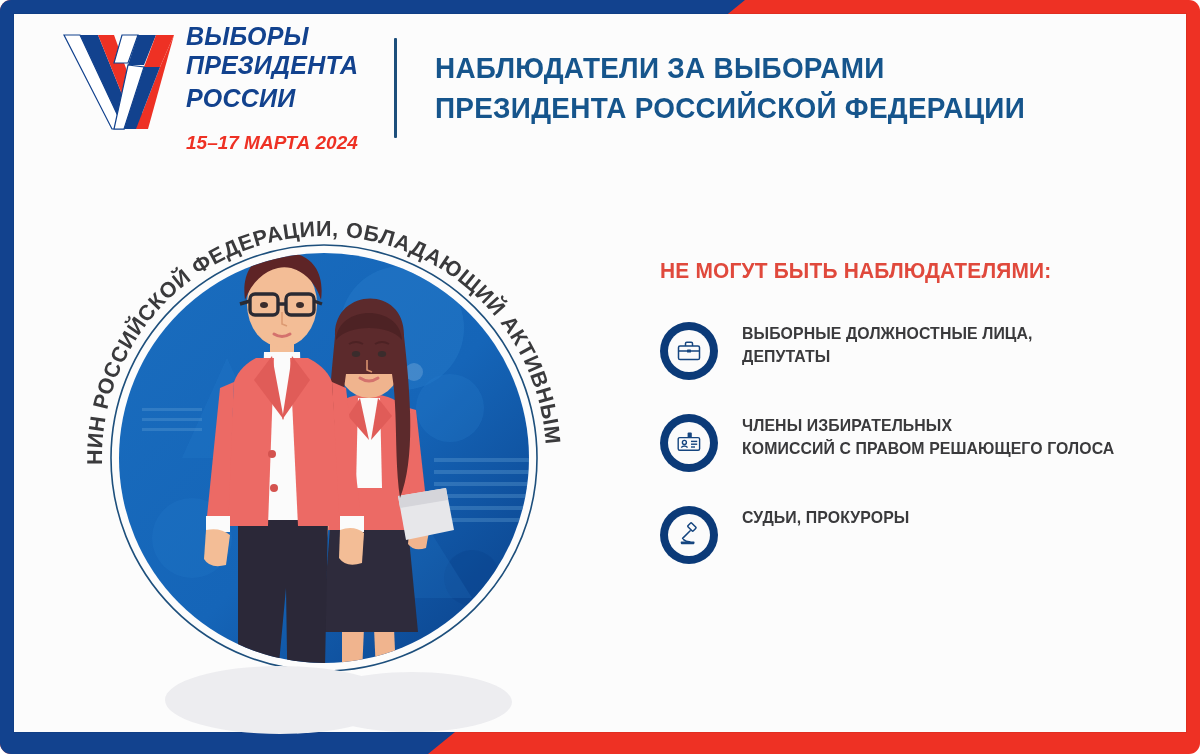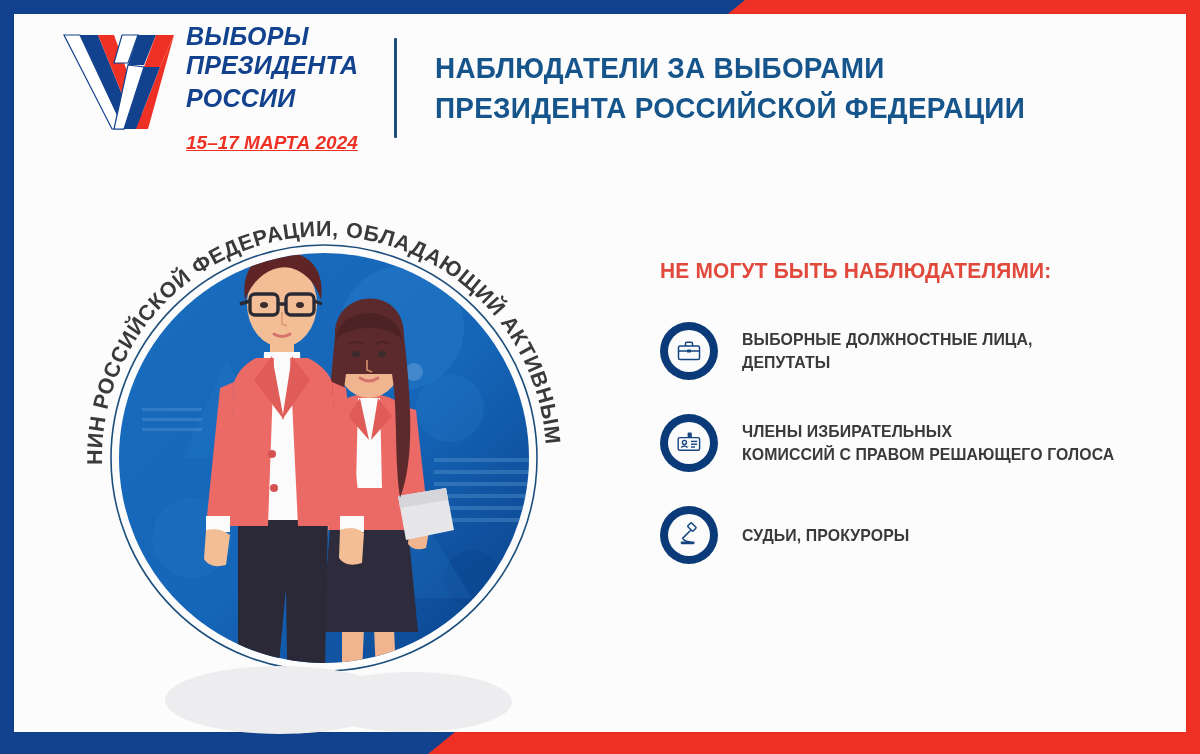--- a/index.html
+++ b/index.html
@@ -12,20 +12,21 @@
     background: #ffffff;
     font-family: "Liberation Sans", sans-serif;
   }
 
   #poster {
     position: relative;
     width: 1200px;
     height: 754px;
     background: #fcfcfc;
     overflow: hidden;
+    border-radius: 11px;
   }
 
   
   .frame-layer { position: absolute; inset: 0; pointer-events: none; }
 
   .frame-red {
     position: absolute; inset: 0;
     background: #ee3124;
   }
   .frame-blue {
@@ -87,21 +88,20 @@
   .lw-2 { font-size: 25px; margin-top: 4px; }
   .lw-3 { font-size: 25px; margin-top: 8px; }
   .lw-date {
     font-family: "Liberation Sans", sans-serif;
     font-weight: bold;
     font-style: italic;
     font-size: 19px;
     color: #ee3124;
     margin-top: 22px;
     white-space: nowrap;
-    text-decoration: underline;
   }
 
   .header-divider {
     width: 3px;
     height: 100px;
     background: #1d4f7c;
     margin-left: 16px;
     margin-right: 38px;
     border-radius: 1px;
     flex: 0 0 auto;
@@ -147,21 +147,20 @@
     letter-spacing: 0.2px;
     color: #e0493c;
     transform: scaleX(0.95);
     transform-origin: left center;
     white-space: nowrap;
     margin-bottom: 38px;
   }
 
   .item {
     display: flex;
-    align-items: center;
     margin-bottom: 34px;
     min-height: 58px;
   }
 
   .item-icon {
     flex: 0 0 auto;
     width: 58px;
     height: 58px;
     border-radius: 50%;
     background: #0b3a78;

